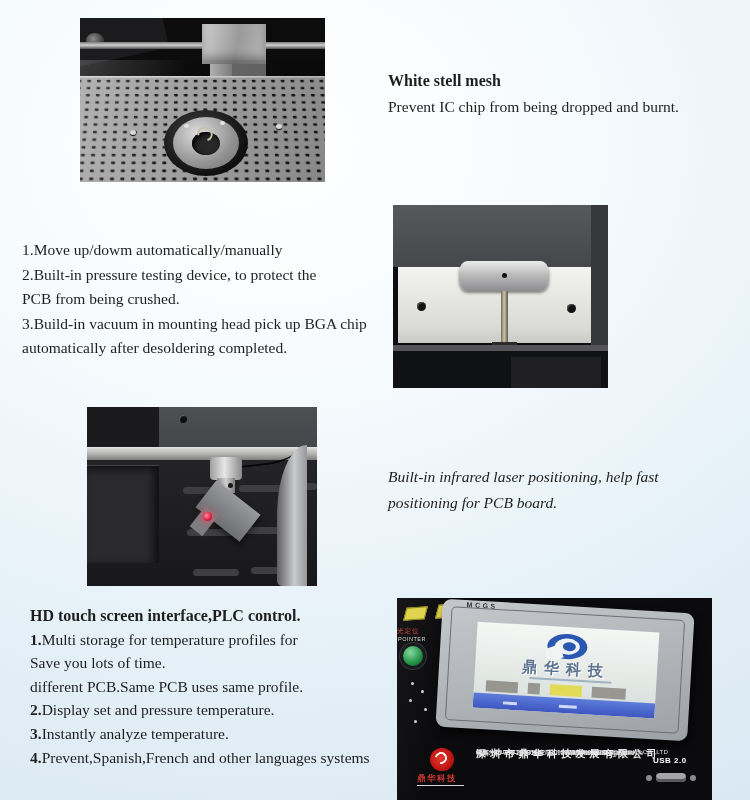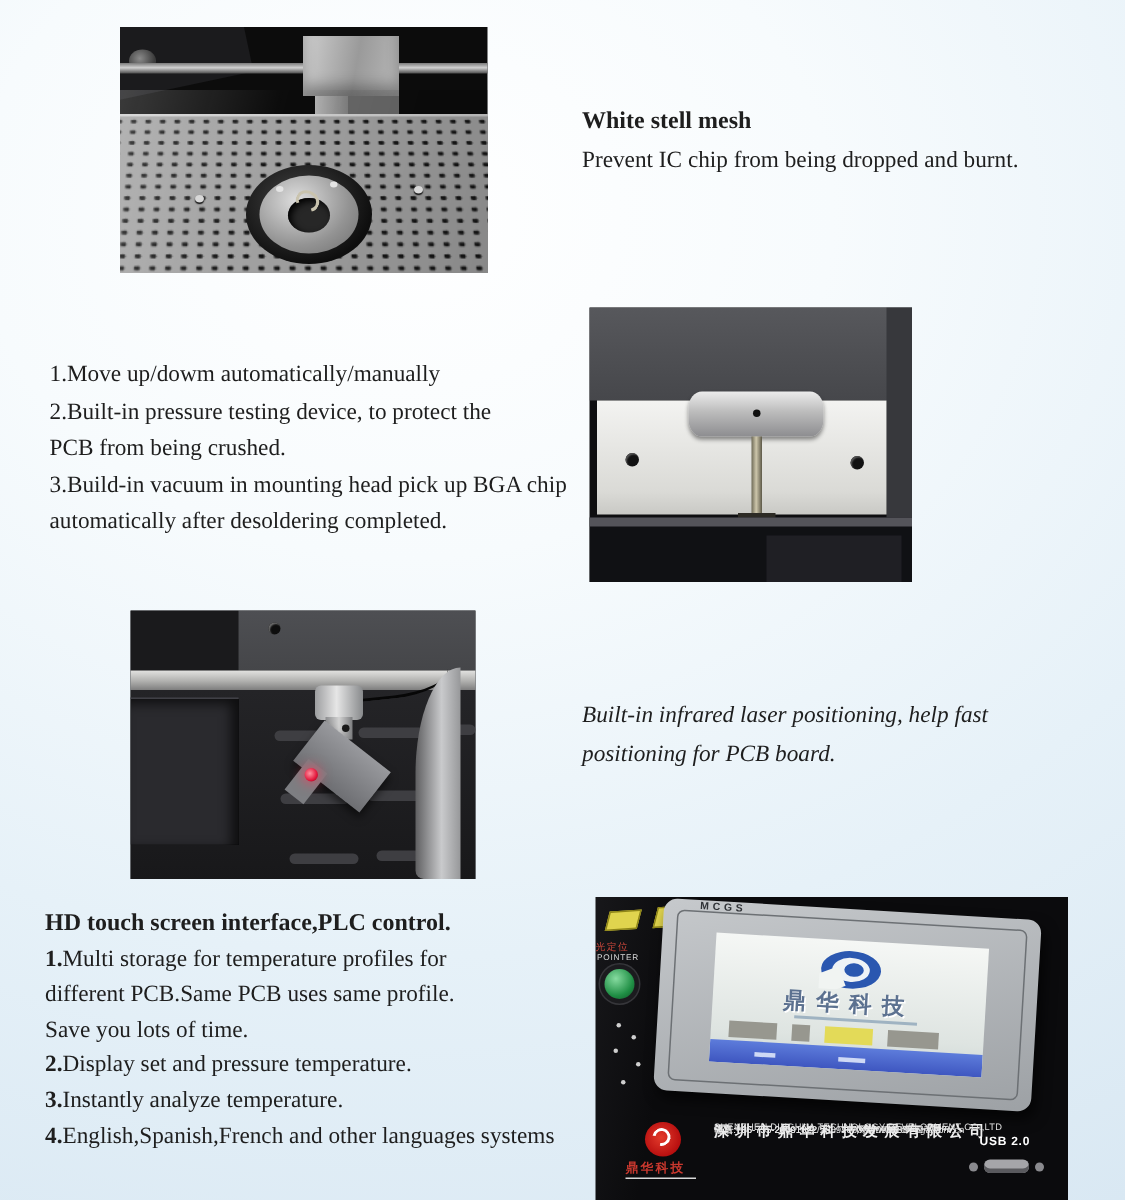--- a/index.html
+++ b/index.html
@@ -11,21 +11,21 @@
       #ffffff 0%, #f7fbfd 30%, #e6f1f8 65%, #d9e8f3 100%);
   }
   .photo { position:absolute; overflow:hidden; }
   .photo div { position:absolute; }
 
   
   .txt { position:absolute; white-space:nowrap; }
   .txt p, .txt h3 { font-size:15.5px; font-weight:normal; }
   .txt h3 { font-weight:bold; font-size:16px; }
   .b1 { left:388px; top:68px;  line-height:26px; }
-  .b2 { left:33px;  top:238px; line-height:24.5px; }
+  .b2 { left:22px;  top:238px; line-height:24.5px; }
   .b3 { left:388px; top:464px; line-height:26px;font-style:italic; }
   .b4 { left:30px;  top:604px; line-height:23.6px; }
   .b4 b { font-weight:bold; }
 
   
   .photo1 { left:80px; top:18px; width:245px; height:164px; background:#0c0c0c; }
   .p1-machine { left:-10px; top:-8px; width:95px; height:48px; background:#1b1b1d; transform:rotate(-12deg); }
   .p1-rodend { left:6px; top:15px; width:18px; height:15px; border-radius:50%;
     background:radial-gradient(circle at 40% 40%, #8a8a8a, #3c3c3c 70%); }
   .p1-rail { left:0; top:24px; width:245px; height:7px;
@@ -245,25 +245,25 @@
   </figure>
 
   <section class="txt b3">
     <p>Built-in infrared laser positioning, help fast</p>
     <p>positioning for PCB board.</p>
   </section>
 
   <section class="txt b4">
     <h3>HD touch screen interface,PLC control.</h3>
     <p><b>1.</b><span>Multi storage for temperature profiles for</span></p>
+    <p><b></b><span>Save you lots of time.</span></p>
     <p><b></b><span>different PCB.Same PCB uses same profile.</span></p>
-    <p><b></b><span>Save you lots of time.</span></p>
     <p><b>2.</b><span>Display set and pressure temperature.</span></p>
     <p><b>3.</b><span>Instantly analyze temperature.</span></p>
-    <p><b>4.</b><span>English,Spanish,French and other languages systems</span></p>
+    <p><b>4.</b><span>Prevent,Spanish,French and other languages systems</span></p>
   </section>
 
   <figure class="photo photo4">
     <div class="p4-btn y1"></div>
     <div class="p4-btn y2"></div>
     <div class="p4-cnred">光定位</div>
     <div class="p4-pointer">POINTER</div>
     <div class="p4-green"></div>
     <div class="p4-dot d1"></div>
     <div class="p4-dot d2"></div>

